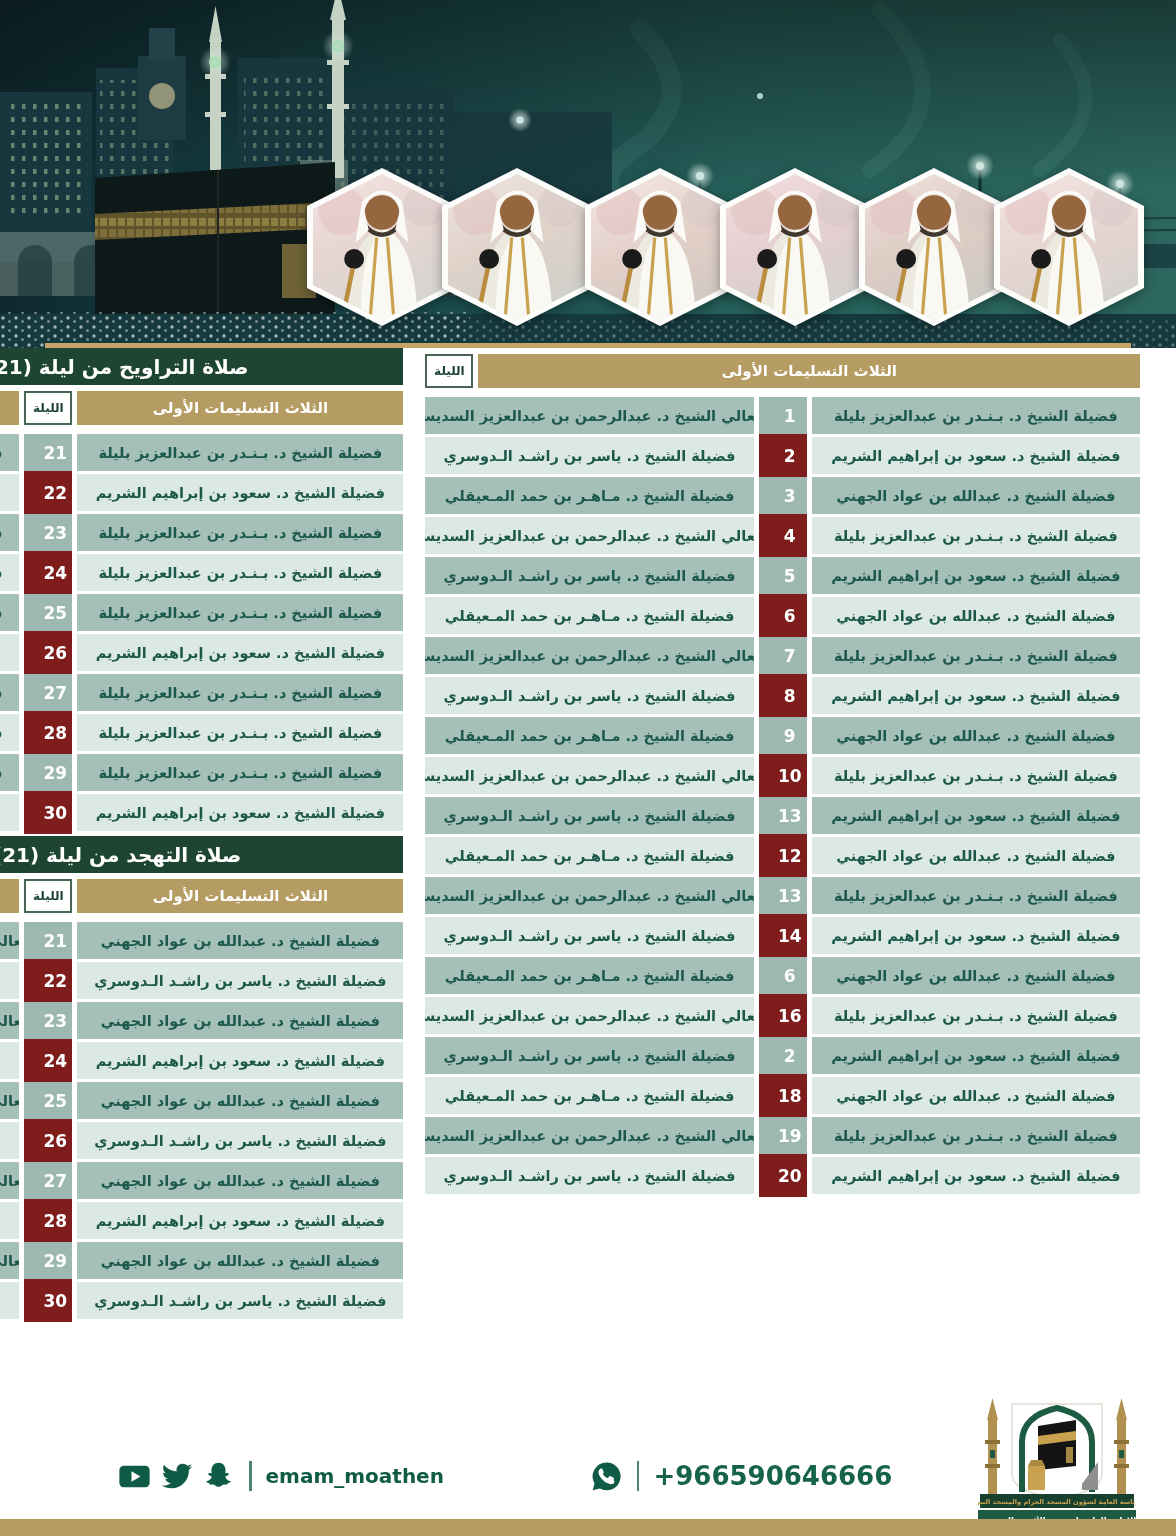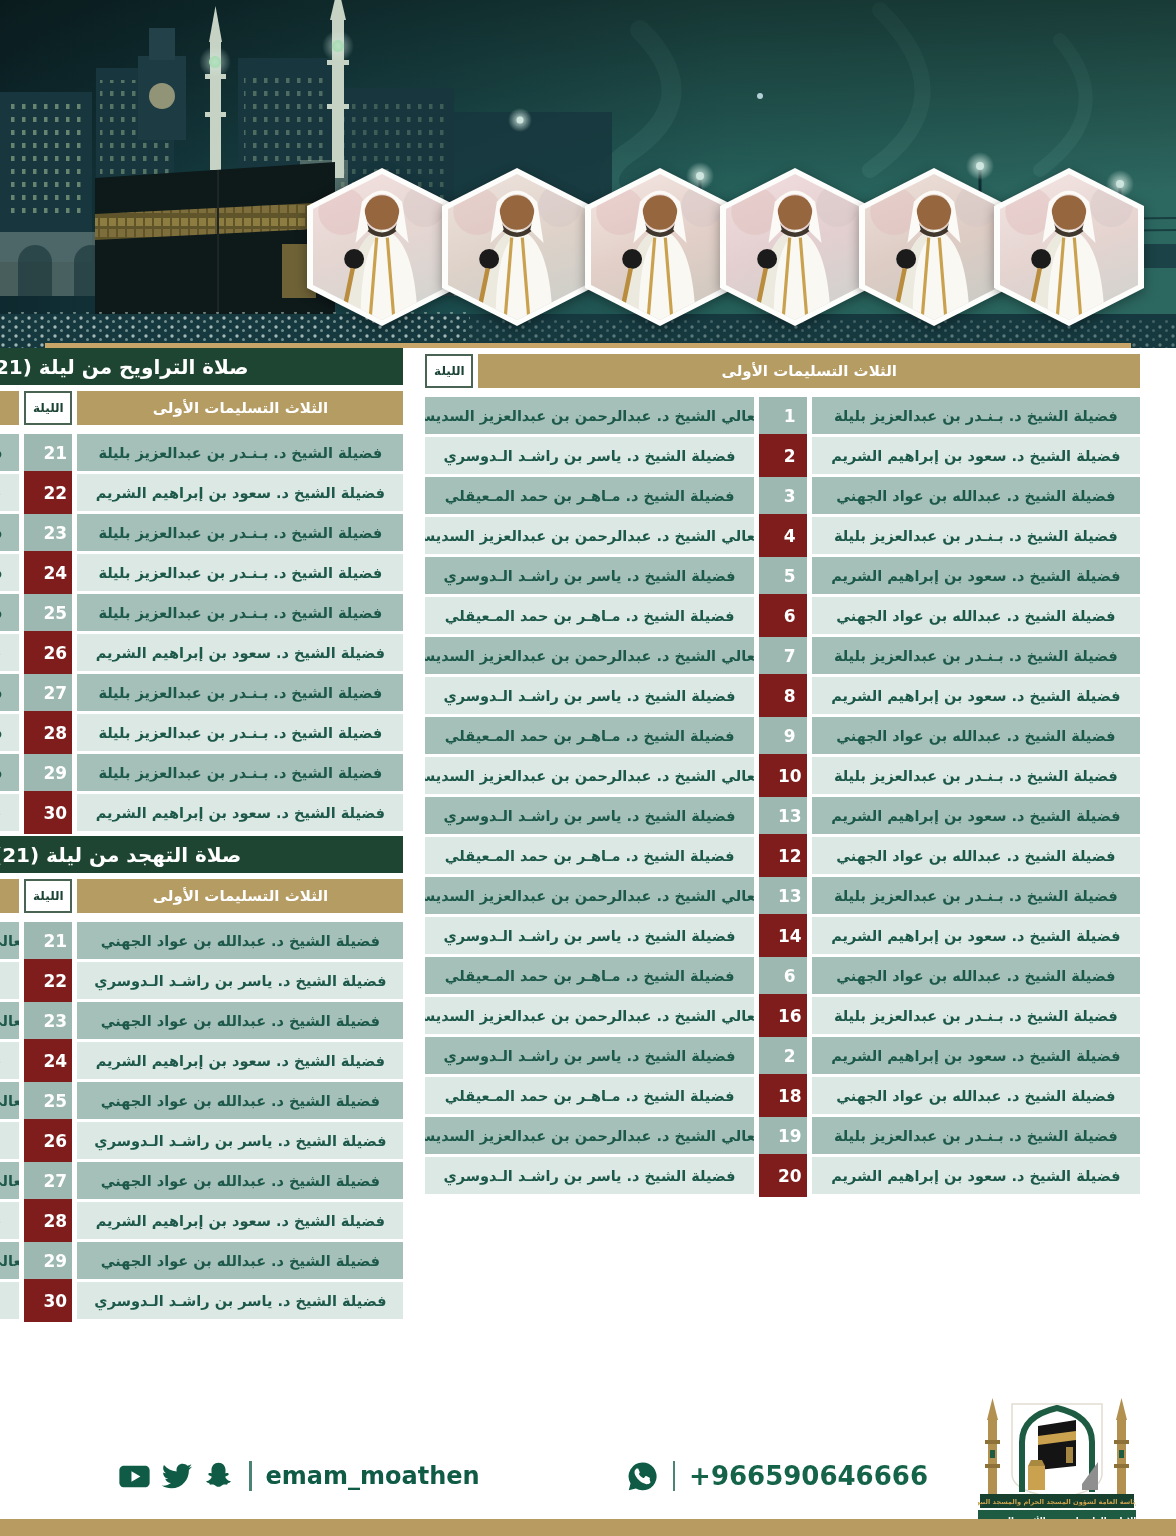--- a/index.html
+++ b/index.html
@@ -47,21 +47,21 @@
   .row.even .cell.name{background:#dce8e3;}
   .row.even .cell.nightc{background:#7f1d1d;margin-top:-3px;margin-bottom:-3px;}
 
   
   .footer{position:absolute;left:0;right:0;bottom:17px;height:86px;display:flex;align-items:center;
     padding-left:118px;gap:14px;}
   .sgroup{display:flex;align-items:center;gap:9px;}
   .sgroup .icn{width:33px;height:33px;color:#0f5b45;}
   .sgroup .icn svg{width:100%;height:100%;display:block;}
   .vdiv{width:2.5px;height:30px;background:#0f5b45;opacity:.75;margin:0 5px;}
-  .handle{font-size:24px;font-weight:bold;color:#0f5b45;text-align:right;}
+  .handle{font-size:20px;font-weight:bold;color:#0f5b45;text-align:right;}
   .phone{font-size:26px;font-weight:bold;color:#156449;direction:ltr;}
   .gap1{width:46px;} .gap2{width:58px;}
   .emblem{position:absolute;right:40px;bottom:2px;width:158px;height:142px;}
   .emblem svg{width:100%;height:100%;display:block;}
   .bottom-bar{position:absolute;left:0;right:0;bottom:0;height:17px;background:#b79b61;}
 </style>
 </head>
 <body>
 
 <div class="page">

